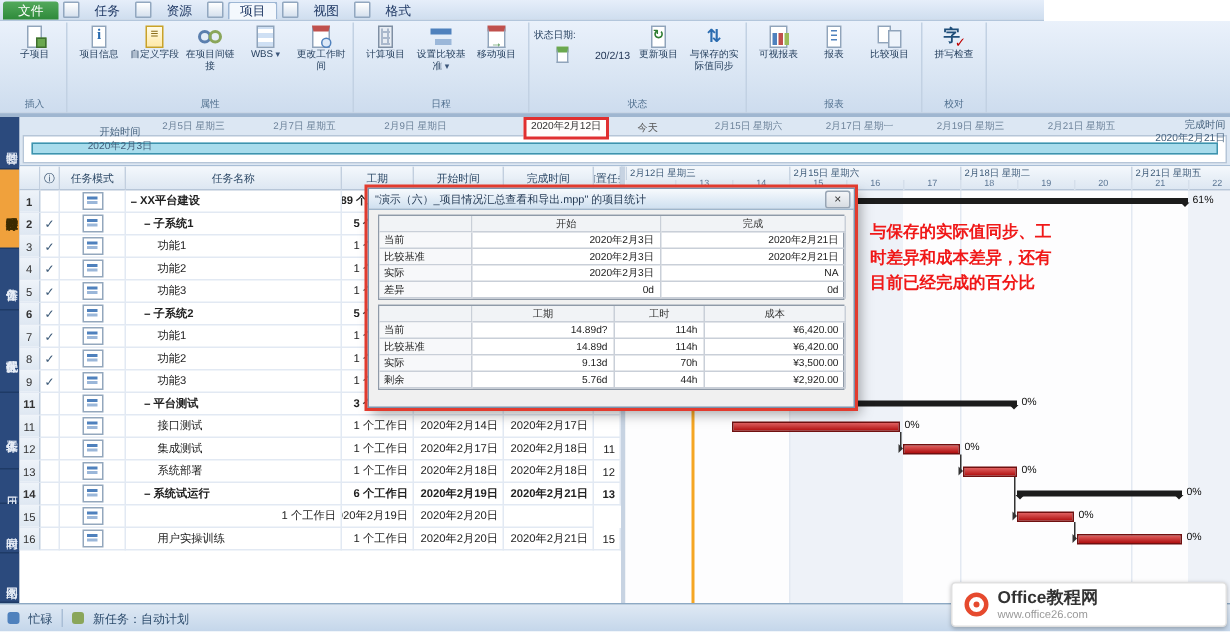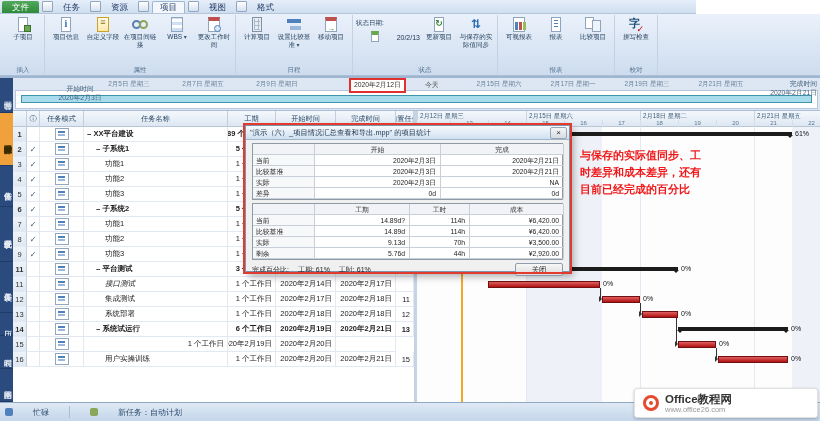--- a/index.html
+++ b/index.html
@@ -151,21 +151,21 @@
   .dlg-btn{margin-left:auto;width:48px;height:13px;background:linear-gradient(#f8f8f8,#dcdcdc);
     border:1px solid #8e9cad;border-radius:2px;font-size:7.3px;font-family:inherit;line-height:10px;color:#222}
 
   
   #annotation{position:absolute;left:580px;top:147px;width:128px;color:#f01818;font-size:11px;
     font-weight:bold;line-height:1.55;z-index:60}
 
   
   #statusbar{position:absolute;left:0;top:402px;width:820px;height:19px;
     background:linear-gradient(#dfe9f4,#c4d6ea);border-top:1px solid #8da9c4;
-    display:flex;align-items:center;gap:20px;padding-left:5px;box-sizing:border-box;font-size:8px;color:#2b4a6b}
+    display:flex;align-items:center;gap:6px;padding-left:5px;box-sizing:border-box;font-size:8px;color:#2b4a6b}
   .sb-ic{width:8px;height:8px;background:#4f81bd;border-radius:2px;flex:none}
   .sb-sep{width:1px;height:12px;background:#a9bed6}
 
   
   #watermark{position:absolute;right:2px;bottom:3px;width:184px;height:30px;background:#fff;border:1px solid #e0e0e0;
     border-radius:3px;box-shadow:0 1px 3px rgba(0,0,0,.25);z-index:80;display:flex;align-items:center;gap:6px;
     padding-left:8px;box-sizing:border-box}
   .wm-logo{width:16px;height:16px;border:3px solid #e64a2e;border-radius:50%;position:relative;flex:none;box-sizing:border-box}
   .wm-logo::after{content:"";position:absolute;left:3px;top:3px;width:4px;height:4px;background:#e64a2e;border-radius:50%}
   .wm-title{font-size:11.5px;font-weight:bold;color:#333;line-height:12px}
@@ -482,21 +482,21 @@
           <div class="td td-r">2020年2月14日</div>
           <div class="td td-r">2020年2月18日</div>
           <div class="td td-r"></div>
         </div>
         <div class="trow" style="grid-template-columns: 14px 13px 44px 144px 48px 60px 60px 18px;">
           <div class="td td-num">11</div>
           <div class="td td-check"></div>
           <div class="td td-mode">
             <div class="mode-ic"></div>
           </div>
-          <div class="td" style="padding-left: 21px; font-style: italic;">
+          <div class="td" style="padding-left: 21px;">
             <span>接口测试</span>
           </div>
           <div class="td td-r">1 个工作日</div>
           <div class="td td-r">2020年2月14日</div>
           <div class="td td-r">2020年2月17日</div>
           <div class="td td-r"></div>
         </div>
         <div class="trow" style="grid-template-columns: 14px 13px 44px 144px 48px 60px 60px 18px;">
           <div class="td td-num">12</div>
           <div class="td td-check"></div>
@@ -660,26 +660,20 @@
         <div class="dc dv">¥6,420.00</div>
         <div class="dc dl">实际</div>
         <div class="dc dv">9.13d</div>
         <div class="dc dv">70h</div>
         <div class="dc dv">¥3,500.00</div>
         <div class="dc dl">剩余</div>
         <div class="dc dv">5.76d</div>
         <div class="dc dv">44h</div>
         <div class="dc dv">¥2,920.00</div>
       </div>
-    <div class="dlg-foot">
-      <span>完成百分比:</span>
-      <span class="pct">工期: 61%</span>
-      <span class="pct">工时: 61%</span>
-      <button class="dlg-btn">关闭</button>
-    </div>
   </div>
 </div>
 
 <div id="annotation">与保存的实际值同步、工时差异和成本差异，还有目前已经完成的百分比</div>
 
 <div id="statusbar">
   <span class="sb-ic"></span>
   <span>忙碌</span>
   <span class="sb-sep"></span>
   <span class="sb-ic" style="background:#8aa65a"></span>

